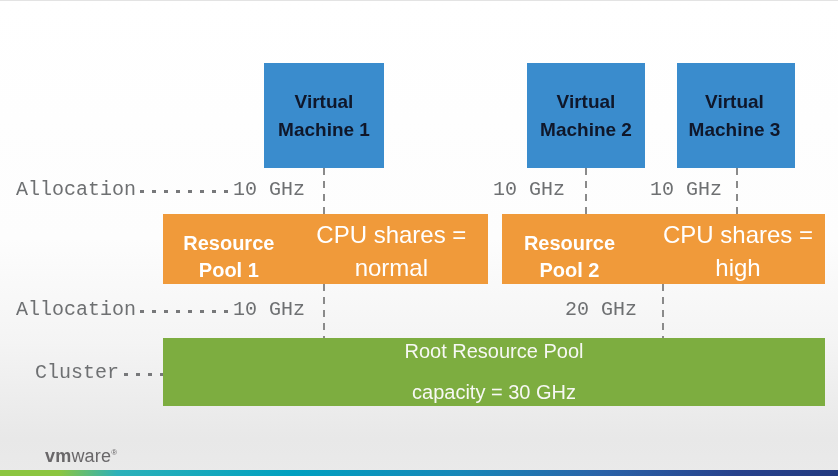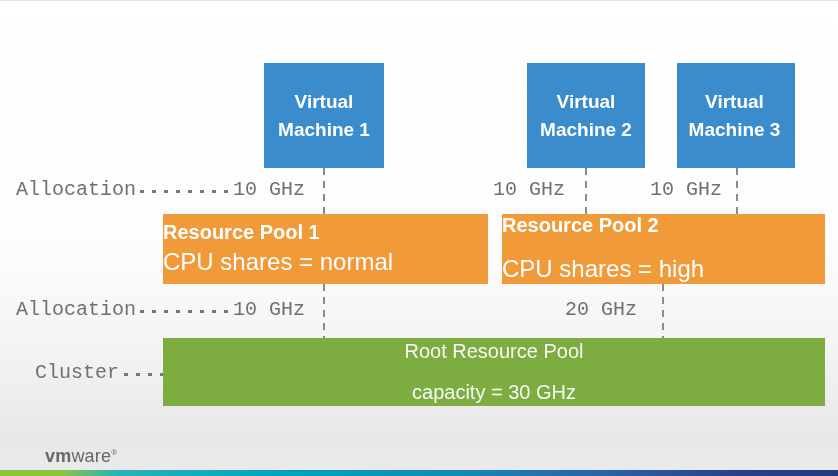--- a/index.html
+++ b/index.html
@@ -12,37 +12,36 @@
     height: 476px;
     overflow: hidden;
     background: linear-gradient(180deg, #ffffff 0%, #fdfdfd 50%, #f4f4f4 72%, #e8e8e8 92%, #eaeaea 100%);
     border-top: 1px solid #e3e3e3;
   }
 
   
   .vm-box {
     position: absolute;
     background: #3a8ccd;
-    color: #ffffff;
+    color: #0f172a;
     display: flex;
     align-items: center;
     justify-content: center;
     text-align: center;
     font-size: 19px;
     font-weight: 600;
     line-height: 1.45;
     padding: 0 10px;
   }
   .pool-box {
     position: absolute;
     background: #f09a3a;
     color: #ffffff;
     display: flex;
-    flex-direction: column;
-    align-items: flex-start;
+    align-items: flex-end;
     justify-content: center;
     text-align: center;
     line-height: 1.35;
   }
   .pool-box .pool-title { font-size: 20px; font-weight: 700; }
   .pool-box .pool-subtitle { font-size: 24px; font-weight: 400; }
   .root-box {
     position: absolute;
     background: #7dad40;
     color: #f7f8f4;

